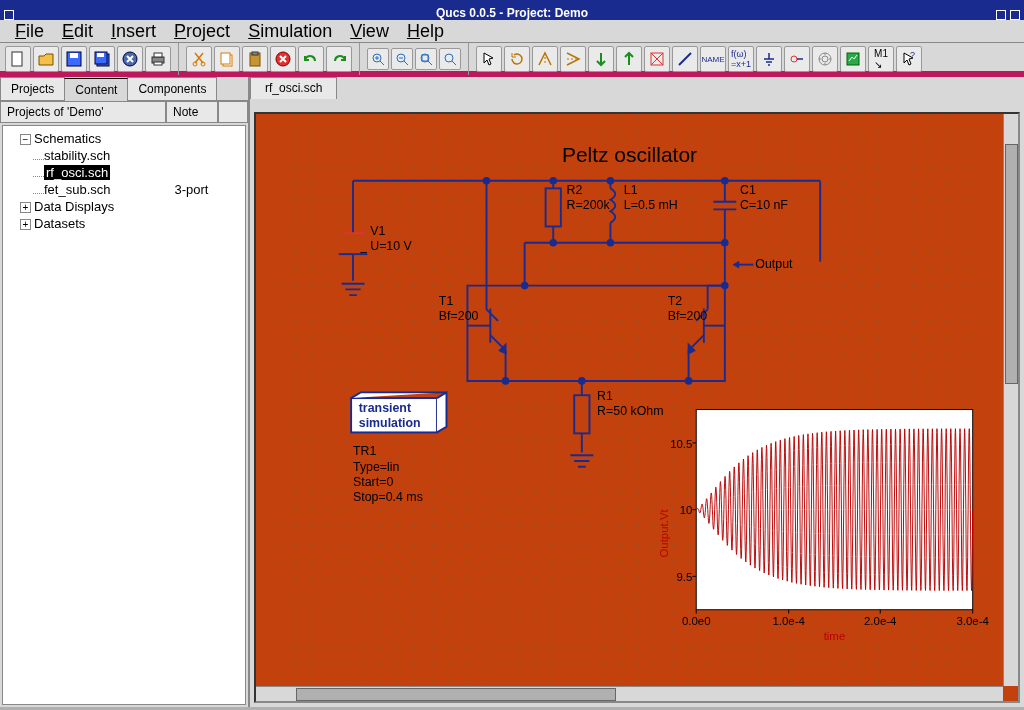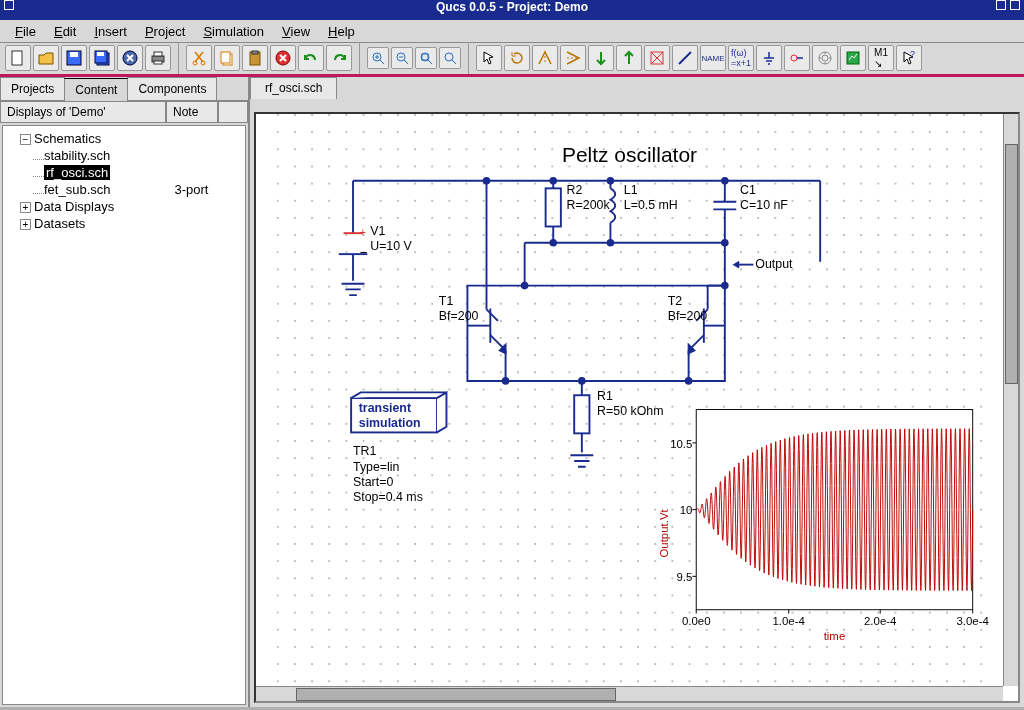--- a/index.html
+++ b/index.html
@@ -1,41 +1,41 @@
 <!DOCTYPE html>
 <html><head>
 <meta charset="utf-8">
 <style>
   * { box-sizing: border-box; margin: 0; padding: 0; font-family: "Helvetica", "Arial", sans-serif; }
   body { width: 1024px; height: 710px; background: #c6c6c6; overflow: hidden; }
 
   
   .titlebar {
     height: 20px; background: #1a2b8f; color: #fff; display: flex;
-    align-items: flex-start; font-size: 12px; font-weight: bold;
+    align-items: flex-end; font-size: 12px; font-weight: bold;
     padding: 0 4px; user-select: none;
   }
   .titlebar .tb-left  { width: 30px; display:flex; gap:4px; }
   .titlebar .tb-left span, .titlebar .tb-right span {
     width: 10px; height: 10px; border: 1px solid #fff; display:inline-block;
   }
   .titlebar .tb-title { flex: 1; text-align: center; }
   .titlebar .tb-right { width: 30px; display:flex; gap:4px; justify-content:flex-end; }
 
   
   .menubar {
     height: 23px; background: #d8d8d8; border-bottom: 1px solid #888;
-    display: flex; align-items: center; font-size: 13px; padding-left: 6px;
+    display: flex; align-items: center; font-size: 18px; padding-left: 6px;
   }
   .menubar span { padding: 3px 9px; cursor: default; }
   .menubar span u { text-decoration: underline; }
 
   
-  .toolbar-row { height: 34px; background: #d8d8d8; border-bottom:3px solid #be185d;
-    display:flex; align-items:flex-end; padding: 0 4px; }
+  .toolbar-row { height: 34px; background: #d8d8d8; border-bottom:6px solid #be185d;
+    display:flex; align-items:flex-start; padding: 0 4px; }
   .toolbar-row .grp { display:flex; align-items:center; border-right:1px solid #999;
     padding-right:6px; margin-right:6px; height:32px; }
   .tbtn {
     width: 26px; height: 26px; border:1px solid #999; background:#eaeaea;
     margin: 0 1px; display:flex; align-items:center; justify-content:center;
     font-size:13px; border-radius:2px; cursor:default;
   }
   .tbtn svg, .tbtn span { pointer-events:none; }
   .tbtn-sm { width:22px; height:22px; font-size:11px; }
 
@@ -57,21 +57,21 @@
   .tree .exp { display:inline-block; width:11px; height:11px; border:1px solid #888;
     text-align:center; font-size:10px; line-height:9px; margin-right:3px;}
   .tree .note { display:inline-block; margin-left:64px; }
   .tree .sel { background:#000; color:#fff; padding:0 2px; }
   .tree .ln { display:inline-block; width:11px; border-bottom:1px dotted #888;}
 
   .workarea { flex:1; background:#d8d8d8; display:flex; flex-direction:column; }
   .doc-tabs { height:22px; display:flex; }
   .doc-tab { font-size:12px; padding:3px 14px; border:1px solid #888;
     background:#e8e8e8; border-bottom:none;}
-  .canvas-wrap { flex:1; background:#ffffff; border:2px inset #888; margin:13px 4px 4px 4px;
+  .canvas-wrap { flex:1; background:#c2410c; border:2px inset #888; margin:13px 4px 4px 4px;
     position:relative; overflow:hidden; }
   .scroll-right { position:absolute; top:0; right:0; width:15px; height:calc(100% - 15px);
     background:#d8d8d8; border-left:1px solid #888;}
   .scroll-bot { position:absolute; left:0; bottom:0; height:15px; width:calc(100% - 15px);
     background:#d8d8d8; border-top:1px solid #888;}
   .scroll-right .thumb{ position:absolute; top:30px; left:1px; width:13px; height:240px;
     background:#b0b0b0; border:1px solid #666;}
   .scroll-bot .thumb{ position:absolute; left:40px; top:1px; height:13px; width:320px;
     background:#b0b0b0; border:1px solid #666;}
 
@@ -301,21 +301,21 @@
 
 <div class="main">
 
   <div class="sidebar">
     <div class="tabs">
       <div class="tab">Projects</div>
       <div class="tab active">Content</div>
       <div class="tab">Components</div>
     </div>
     <div class="side-head">
-      <div class="c1">Displays of 'Demo'</div>
+      <div class="c1">Projects of 'Demo'</div>
       <div class="c2">Note</div>
       <div style="width:30px;border:1px solid #888;background:#e8e8e8"></div>
     </div>
     <div class="tree">
       <ul>
         <li><span class="exp">−</span><span>Schematics</span>
           <ul>
             <li><span class="ln"></span><span>stability.sch</span></li>
             <li><span class="ln"></span><span class="sel">rf_osci.sch</span></li>
             <li><span class="ln"></span><span>fet_sub.sch</span><span class="note">3-port</span></li>

